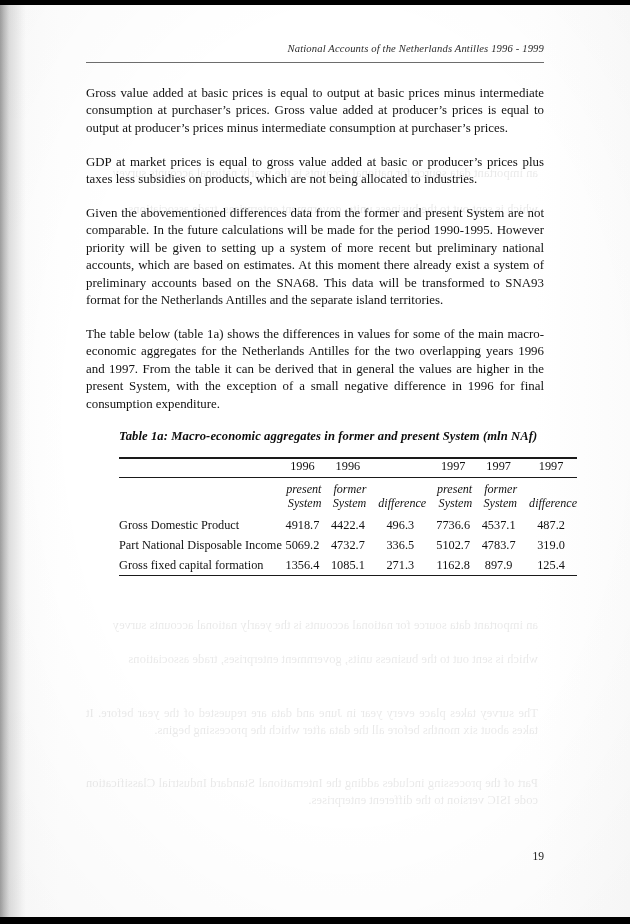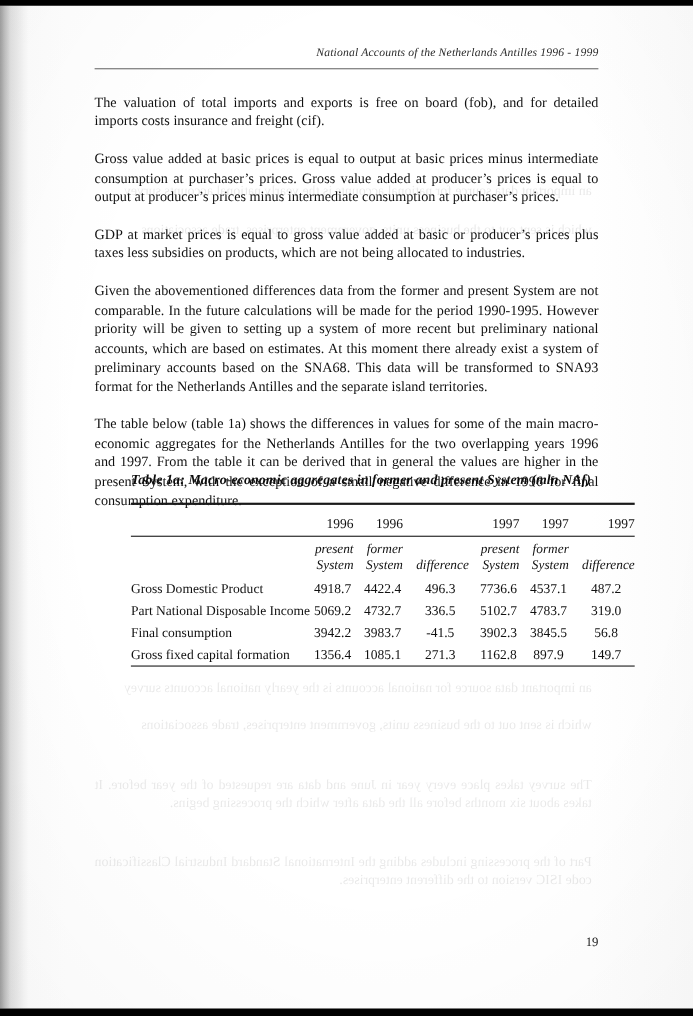--- a/index.html
+++ b/index.html
@@ -137,21 +137,21 @@
 
   .col-label { text-align: left; }
   .num { text-align: center; }
   .hdr-year { text-align: right; font-size: 12.3px; padding-bottom: 1px; }
   .hdr-sub {
     text-align: right;
     font-weight: bold;
     font-style: italic;
     font-size: 12.1px;
   }
-  tr.hdr-year-row td { padding: 10px 0 3px 0; }
+  tr.hdr-year-row td { padding: 0 0 3px 0; text-align: center; }
   tr.hdr-sub-row td  { padding: 0; line-height: 14.2px; }
   tr.data-row td {
     padding: 3.0px 0 3.0px 0;
     line-height: 14px;
   }
   
   .c0 { width: 170px; font-family: Liberation Serif, serif; }
   .c1 { width: 48px; }
   .c2 { width: 48px; }
   .c3 { width: 66px; }
@@ -210,21 +210,20 @@
 
   <div id="gutter-shadow"></div>
   <div id="paper-tint"></div>
 
   <div id="content">
 
     <div id="running-head">National Accounts of the Netherlands Antilles 1996 - 1999</div>
     <div id="head-rule"></div>
 
     <div id="body-copy">
-      <p class="para">The valuation of total imports and exports is free on board (fob), and for detailed imports costs insurance and freight (cif).</p>
       <p class="para">Gross value added at basic prices is equal to output at basic prices minus intermediate consumption at purchaser’s prices. Gross value added at producer’s prices is equal to output at producer’s prices minus intermediate consumption at purchaser’s prices.</p>
       <p class="para">GDP at market prices is equal to gross value added at basic or producer’s prices plus taxes less subsidies on products, which are not being allocated to industries.</p>
       <p class="para">Given the abovementioned differences data from the former and present System are not comparable. In the future calculations will be made for the period 1990-1995. However priority will be given to setting up a system of more recent but preliminary national accounts, which are based on estimates. At this moment there already exist a system of preliminary accounts based on the SNA68. This data will be transformed to SNA93 format for the Netherlands Antilles and the separate island territories.</p>
       <p class="para">The table below (table 1a) shows the differences in values for some of the main macro-economic aggregates for the Netherlands Antilles for the two overlapping years 1996 and 1997. From the table it can be derived that in general the values are higher in the present System, with the exception of a small negative difference in 1996 for final consumption expenditure.</p>
     </div>
 
     <div id="table-block">
       <div id="table-caption">Table 1a: Macro-economic aggregates in former and present System (mln NAf)</div>
 
       <table class="data">
@@ -293,38 +292,29 @@
           <tr class="data-row">
             <td class="c0 col-label">Part National Disposable Income</td>
             <td class="c1 num">5069.2</td>
             <td class="c2 num gap">4732.7</td>
             <td class="c3 num gap">336.5</td>
             <td class="c4 num gap">5102.7</td>
             <td class="c5 num gap">4783.7</td>
             <td class="c6 num gap">319.0</td>
           </tr>
 
-          <tr class="data-row">
-            <td class="c0 col-label">Final consumption</td>
-            <td class="c1 num">3942.2</td>
-            <td class="c2 num gap">3983.7</td>
-            <td class="c3 num gap">-41.5</td>
-            <td class="c4 num gap">3902.3</td>
-            <td class="c5 num gap">3845.5</td>
-            <td class="c6 num gap">56.8</td>
-          </tr>
 
           <tr class="data-row">
             <td class="c0 col-label">Gross fixed capital formation</td>
             <td class="c1 num">1356.4</td>
             <td class="c2 num gap">1085.1</td>
             <td class="c3 num gap">271.3</td>
             <td class="c4 num gap">1162.8</td>
             <td class="c5 num gap">897.9</td>
-            <td class="c6 num gap">149.7</td>
+            <td class="c6 num gap">125.4</td>
           </tr>
 
           <tr class="rule-row">
             <td colspan="7">
                 <div class="rule-bottom"></div>
               </td>
           </tr>
         </tbody>
       </table>
     </div>

